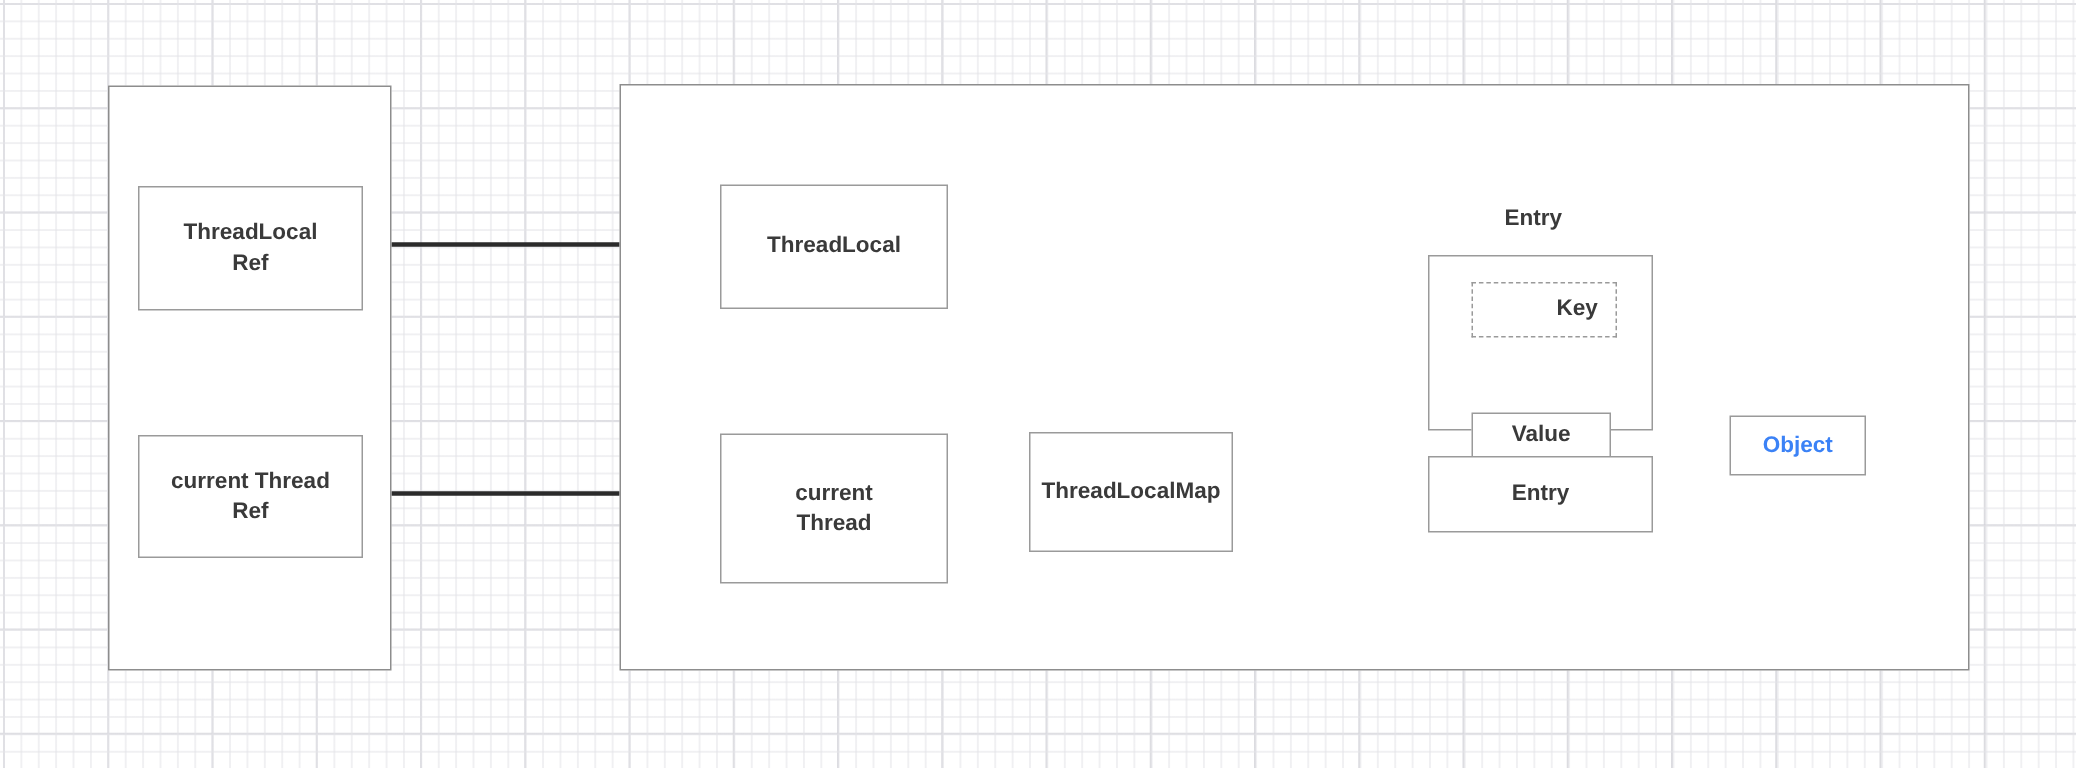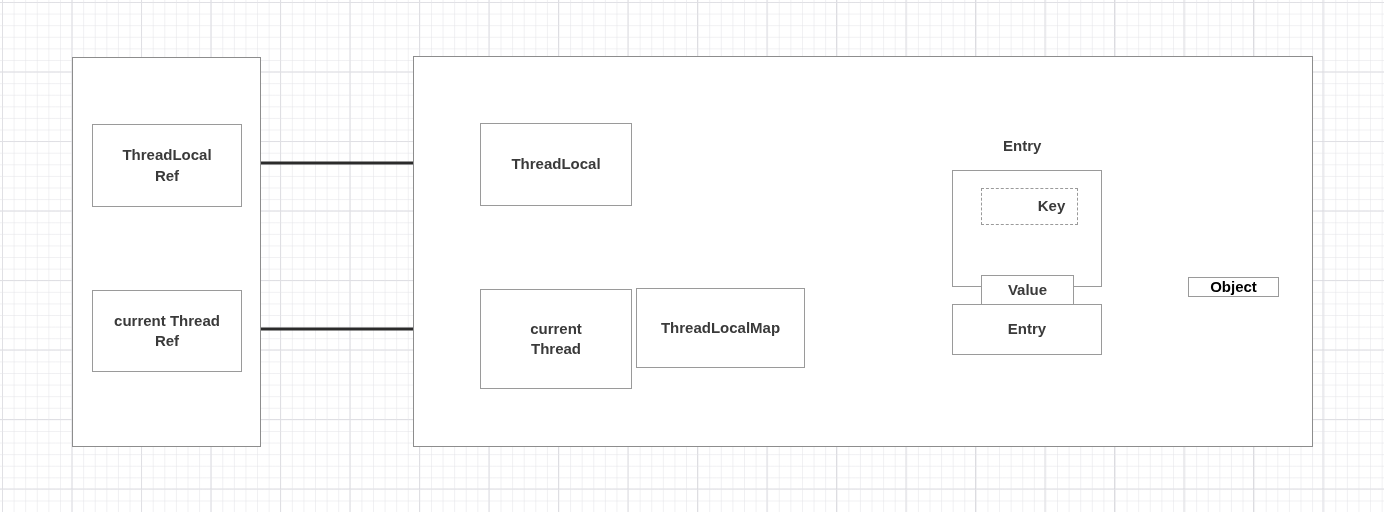--- a/index.html
+++ b/index.html
@@ -94,22 +94,22 @@
   <div class="container" style="left: 72px; top: 57px; width: 189px; height: 390px; border-color: rgb(141, 141, 141);"></div>
   <div class="container" style="left: 413px; top: 56px; width: 900px; height: 391px; border-color: rgb(141, 141, 141);"></div>
 
   <div class="node" style="left: 92px; top: 124px; width: 150px; height: 83px; color: rgb(58, 58, 58); border: 1px solid rgb(154, 154, 154);">ThreadLocal
 Ref</div>
   <div class="node" style="left: 92px; top: 290px; width: 150px; height: 82px; color: rgb(58, 58, 58); border: 1px solid rgb(154, 154, 154);">current Thread
 Ref</div>
   <div class="node" style="left: 480px; top: 123px; width: 152px; height: 83px; color: rgb(58, 58, 58); border: 1px solid rgb(154, 154, 154);">ThreadLocal</div>
   <div class="node" style="left: 480px; top: 289px; width: 152px; height: 100px; color: rgb(58, 58, 58); border: 1px solid rgb(154, 154, 154);">current
 Thread</div>
-  <div class="node" style="left: 636px; top: 288px; width: 169px; height: 80px; color: rgb(58, 58, 58); border: 1px solid rgb(154, 154, 154);">ThreadLocalMap</div>
+  <div class="node" style="left: 686px; top: 288px; width: 136px; height: 80px; color: rgb(58, 58, 58); border: 1px solid rgb(154, 154, 154);">ThreadLocalMap</div>
   <div class="node" style="left: 952px; top: 170px; width: 150px; height: 117px; color: rgb(58, 58, 58); border: 1px solid rgb(154, 154, 154);"></div>
   <div class="node dashed" style="left: 981px; top: 188px; width: 97px; height: 37px; color: rgb(58, 58, 58); border: 1px dashed rgb(154, 154, 154); padding-left: 44px;">Key</div>
   <div class="node" style="left: 981px; top: 240px; width: 93px; height: 31px; color: rgb(58, 58, 58); border: 1px solid rgb(154, 154, 154); margin-top: 35px;">Value</div>
   <div class="node" style="left: 952px; top: 304px; width: 150px; height: 51px; color: rgb(58, 58, 58); border: 1px solid rgb(154, 154, 154);">Entry</div>
-  <div class="node" style="left: 1188px; top: 277px; width: 91px; height: 20px; color: #000000; border: 1px solid rgb(154, 154, 154);">Object</div>
+  <div class="node" style="left: 1153px; top: 277px; width: 91px; height: 40px; color: #3b82f6; border: 1px solid rgb(154, 154, 154);">Object</div>
 
   <div class="floating-label" style="left: 1003px; top: 137px; color: rgb(58, 58, 58);">Entry</div>
 
 </div>
 
 </body></html>

